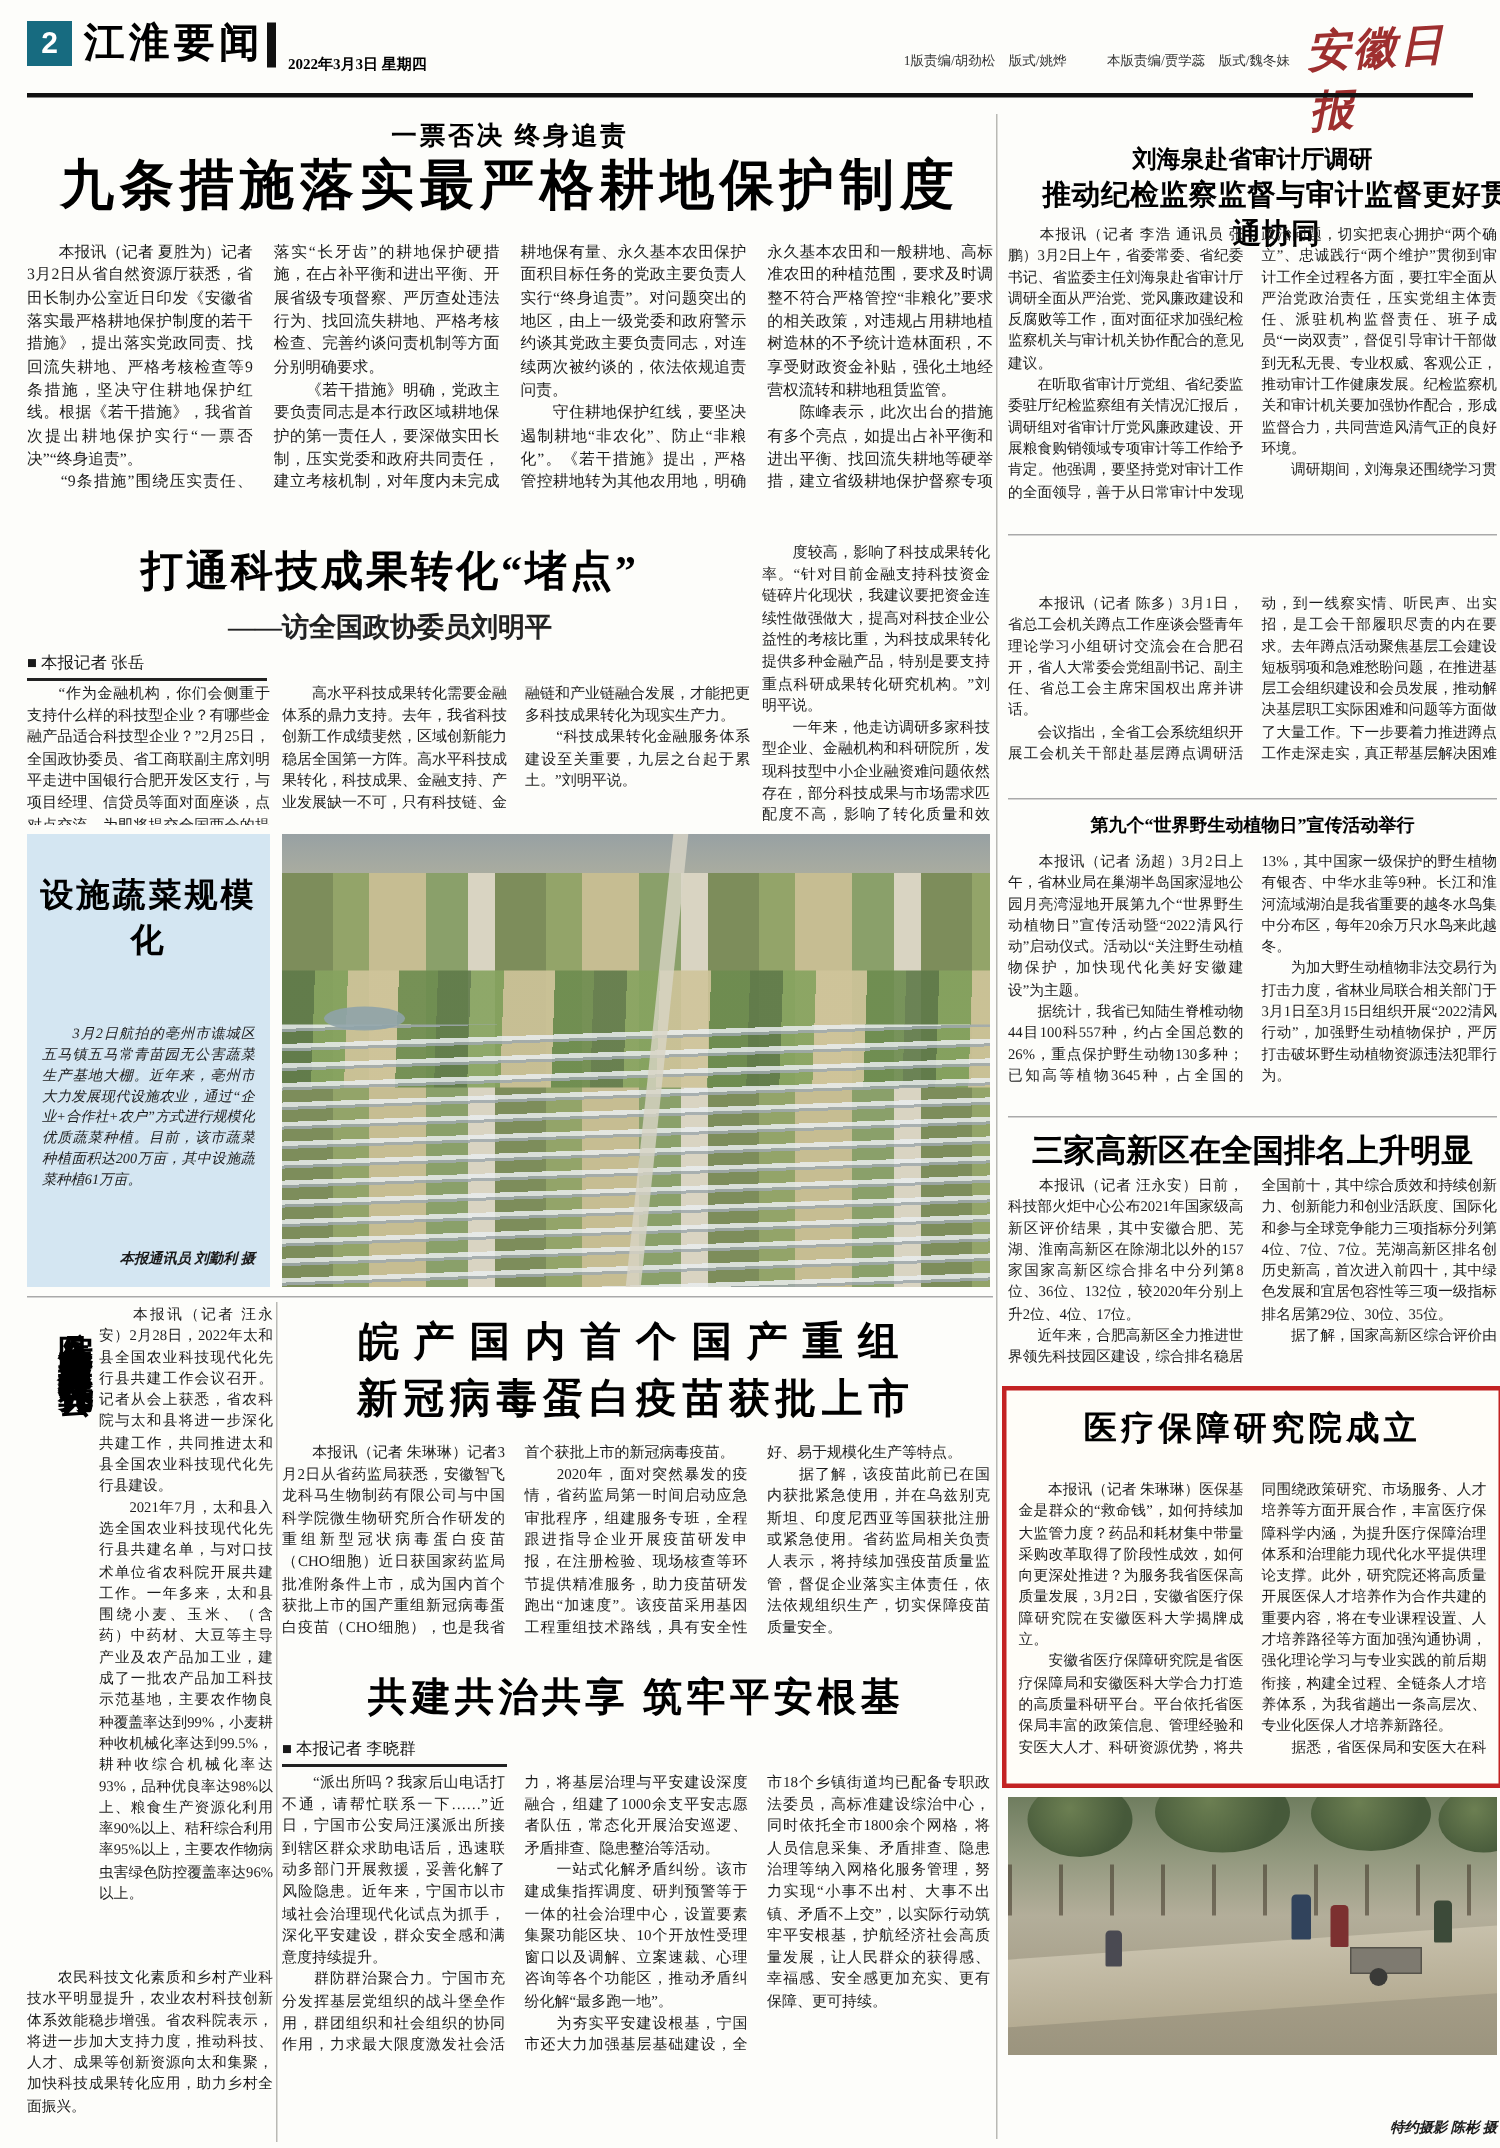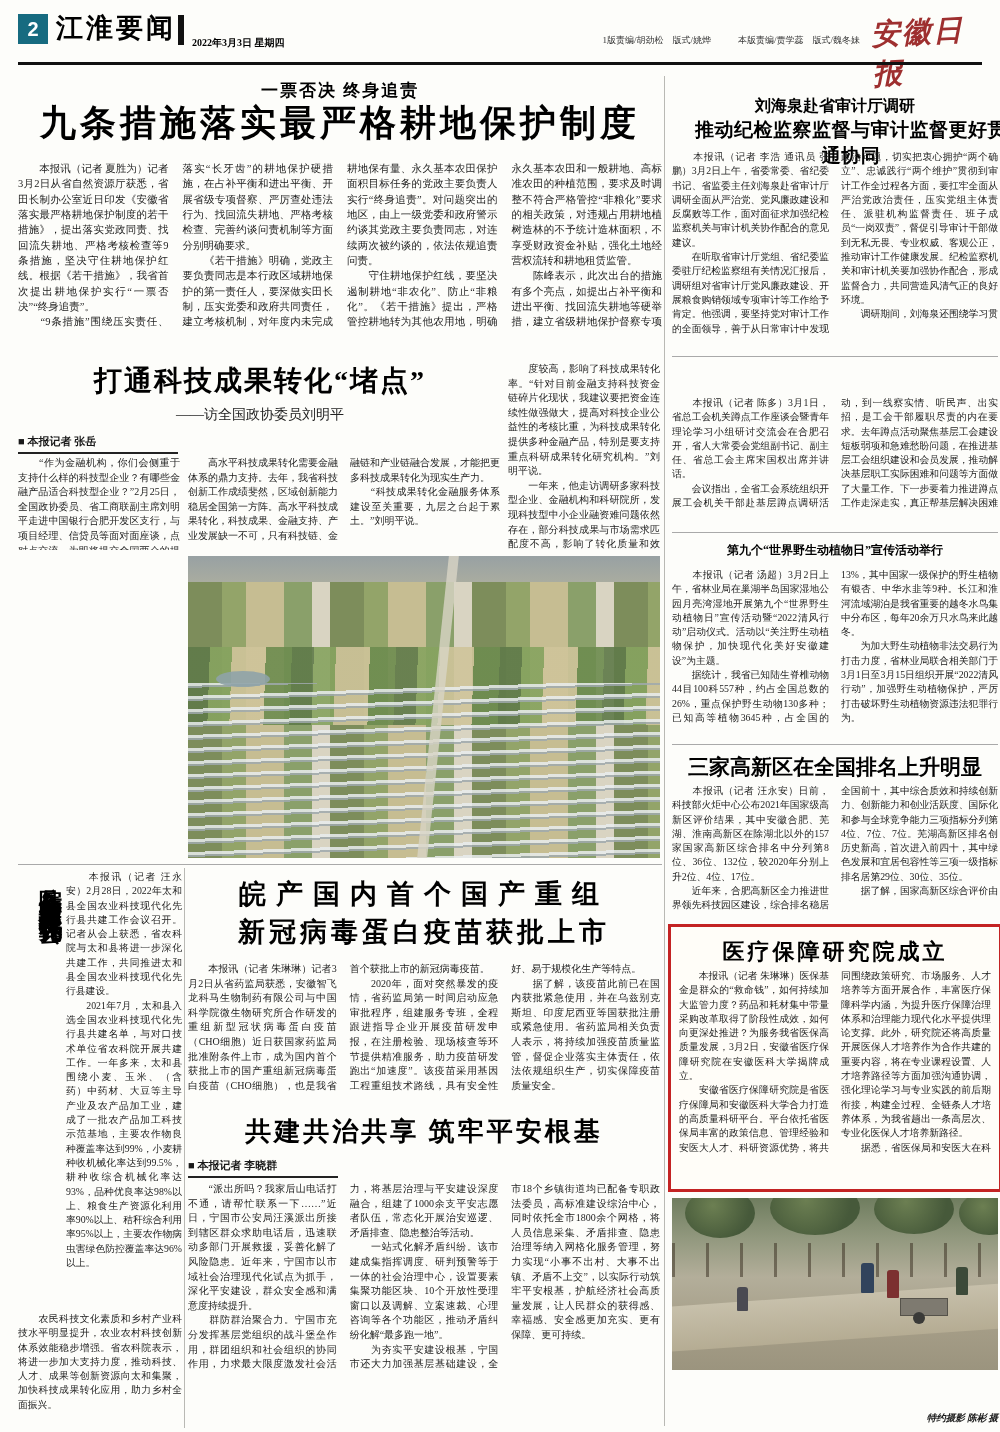--- a/index.html
+++ b/index.html
@@ -5,21 +5,21 @@
   html,body{margin:0;padding:0;background:#e8e8e4;}
   .page{position:relative;width:1000px;height:1432px;background:#fdfdfa;margin:0 auto;overflow:hidden;
         font-family:"Liberation Serif","DejaVu Serif",serif;color:#1a1a1a;}
   .abs{position:absolute;}
   .bt{white-space:pre-line;text-align:justify;overflow:hidden;line-height:1.46;color:#1c1c1c;}
   .c2{column-count:2;column-gap:12px;}
   .c3{column-count:3;column-gap:13px;}
   .c4{column-count:4;column-gap:14px;}
   .ctr{text-align:center;}
   .hl{font-weight:bold;color:#000;}
-  .byline{font-weight:bold;font-size:11px;border-bottom:2px solid #222;padding-bottom:3px;}
+  .byline{font-weight:normal;font-size:11px;border-bottom:2px solid #222;padding-bottom:3px;}
   .sep{background:#a9a9a9;height:1px;}
   .vline{background:#b9b9b4;width:1px;}
   
   .pagenum{background:#176b80;color:#fff;font-weight:bold;font-size:20px;display:flex;align-items:center;justify-content:center;
            font-family:"Liberation Sans",sans-serif;}
   .masthead{color:#9e2f2f;font-weight:bold;font-size:29px;font-style:italic;transform:rotate(-3deg);letter-spacing:2px;}
   .banner-line{flex:1;height:2px;background:#14596e;margin-left:10px;align-self:center;}
   
   .farm{overflow:hidden;background:
     linear-gradient(180deg,#98a1a3 0px,#a9aca0 26px,rgba(0,0,0,0) 26px),
@@ -67,28 +67,33 @@
   <div class="abs ctr hl" style="left:18px;top:99px;width:644px;font-size:36px;letter-spacing:4px;">九条措施落实最严格耕地保护制度</div>
   <div class="abs ctr hl" style="left:18px;top:79px;width:644px;font-size:17px;letter-spacing:2px;">一票否决 终身追责</div>
   <div class="abs bt c4" style="left:18px;top:161px;width:644px;height:171px;font-size:10.5px;">　　本报讯（记者 夏胜为）记者3月2日从省自然资源厅获悉，省田长制办公室近日印发《安徽省落实最严格耕地保护制度的若干措施》，提出落实党政同责、找回流失耕地、严格考核检查等9条措施，坚决守住耕地保护红线。根据《若干措施》，我省首次提出耕地保护实行“一票否决”“终身追责”。
 　　“9条措施”围绕压实责任、落实“长牙齿”的耕地保护硬措施，在占补平衡和进出平衡、开展省级专项督察、严厉查处违法行为、找回流失耕地、严格考核检查、完善约谈问责机制等方面分别明确要求。
 　　《若干措施》明确，党政主要负责同志是本行政区域耕地保护的第一责任人，要深做实田长制，压实党委和政府共同责任，建立考核机制，对年度内未完成耕地保有量、永久基本农田保护面积目标任务的党政主要负责人实行“终身追责”。对问题突出的地区，由上一级党委和政府警示约谈其党政主要负责同志，对连续两次被约谈的，依法依规追责问责。
 　　守住耕地保护红线，要坚决遏制耕地“非农化”、防止“非粮化”。《若干措施》提出，严格管控耕地转为其他农用地，明确永久基本农田和一般耕地、高标准农田的种植范围，要求及时调整不符合严格管控“非粮化”要求的相关政策，对违规占用耕地植树造林的不予统计造林面积，不享受财政资金补贴，强化土地经营权流转和耕地租赁监管。
 　　陈峰表示，此次出台的措施有多个亮点，如提出占补平衡和进出平衡、找回流失耕地等硬举措，建立省级耕地保护督察专项机制，加强保护激励，释放出我省落实最严格耕地保护制度、坚决守住耕地红线的强烈信号。</div>
 
 
   <div class="abs ctr hl" style="left:18px;top:362px;width:484px;font-size:28px;letter-spacing:2px;">打通科技成果转化“堵点”</div>
-  <div class="abs ctr" style="left:18px;top:406px;width:484px;font-size:14px;font-weight:normal;color:#222;">——访全国政协委员刘明平</div>
+  <div class="abs ctr" style="left:18px;top:406px;width:484px;font-size:18px;font-weight:bold;color:#222;">——访全国政协委员刘明平</div>
   <div class="abs byline" style="left:18px;top:434px;width:160px;">■ 本报记者 张岳</div>
   <div class="abs bt" style="left:18px;top:456px;width:162px;height:94px;font-size:10px;">　　“作为金融机构，你们会侧重于支持什么样的科技型企业？有哪些金融产品适合科技型企业？”2月25日，全国政协委员、省工商联副主席刘明平走进中国银行合肥开发区支行，与项目经理、信贷员等面对面座谈，点对点交流，为即将提交全国两会的提案而忙碌着。</div>
   <div class="abs bt c2" style="left:188px;top:456px;width:312px;height:94px;font-size:10px;">　　高水平科技成果转化需要金融体系的鼎力支持。去年，我省科技创新工作成绩斐然，区域创新能力稳居全国第一方阵。高水平科技成果转化，科技成果、金融支持、产业发展缺一不可，只有科技链、金融链和产业链融合发展，才能把更多科技成果转化为现实生产力。
 　　“科技成果转化金融服务体系建设至关重要，九层之台起于累土。”刘明平说。</div>
   <div class="abs bt" style="left:508px;top:362px;width:152px;height:188px;font-size:10px;">　　度较高，影响了科技成果转化率。“针对目前金融支持科技资金链碎片化现状，我建议要把资金连续性做强做大，提高对科技企业公益性的考核比重，为科技成果转化提供多种金融产品，特别是要支持重点科研成果转化研究机构。”刘明平说。
 　　一年来，他走访调研多家科技型企业、金融机构和科研院所，发现科技型中小企业融资难问题依然存在，部分科技成果与市场需求匹配度不高，影响了转化质量和效率。</div>
 
+  <div class="abs vegbox" style="left:18px;top:556px;width:162px;height:302px;">
+    <div class="ctr hl" style="margin-top:26px;font-size:22px;letter-spacing:2px;">设施蔬菜规模化</div>
+    <div class="bt script" style="position:absolute;left:10px;top:128px;width:142px;height:130px;font-size:9.5px;">　　3月2日航拍的亳州市谯城区五马镇五马常青苗园无公害蔬菜生产基地大棚。近年来，亳州市大力发展现代设施农业，通过“企业+合作社+农户”方式进行规模化优质蔬菜种植。目前，该市蔬菜种植面积达200万亩，其中设施蔬菜种植61万亩。</div>
+    <div class="script" style="position:absolute;right:10px;bottom:12px;font-size:9.5px;font-weight:bold;">本报通讯员 刘勤利 摄</div>
+  </div>
 
   <div class="abs farm" style="left:188px;top:556px;width:472px;height:302px;">
     <div class="farm-mid"></div>
     <div class="farm-rows"></div>
     <div class="farm-road"></div>
     <div class="farm-pond"></div>
   </div>
 
   <div class="abs sep" style="left:18px;top:864px;width:644px;"></div>
   <div class="abs vline" style="left:184px;top:868px;height:560px;"></div>
@@ -129,21 +134,21 @@
 　　据统计，我省已知陆生脊椎动物44目100科557种，约占全国总数的26%，重点保护野生动物130多种；已知高等植物3645种，占全国的13%，其中国家一级保护的野生植物有银杏、中华水韭等9种。长江和淮河流域湖泊是我省重要的越冬水鸟集中分布区，每年20余万只水鸟来此越冬。
 　　为加大野生动植物非法交易行为打击力度，省林业局联合相关部门于3月1日至3月15日组织开展“2022清风行动”，加强野生动植物保护，严厉打击破坏野生动植物资源违法犯罪行为。</div>
 
   <div class="abs sep" style="left:672px;top:744px;width:326px;"></div>
   <div class="abs ctr hl" style="left:672px;top:753px;width:326px;font-size:21px;">三家高新区在全国排名上升明显</div>
   <div class="abs bt c2" style="left:672px;top:784px;width:326px;height:132px;font-size:9.8px;">　　本报讯（记者 汪永安）日前，科技部火炬中心公布2021年国家级高新区评价结果，其中安徽合肥、芜湖、淮南高新区在除湖北以外的157家国家高新区综合排名中分列第8位、36位、132位，较2020年分别上升2位、4位、17位。
 　　近年来，合肥高新区全力推进世界领先科技园区建设，综合排名稳居全国前十，其中综合质效和持续创新力、创新能力和创业活跃度、国际化和参与全球竞争能力三项指标分列第4位、7位、7位。芜湖高新区排名创历史新高，首次进入前四十，其中绿色发展和宜居包容性等三项一级指标排名居第29位、30位、35位。
 　　据了解，国家高新区综合评价由科技部火炬中心组织开展，从五个方面对全国国家高新区进行评价。</div>
 
   <div class="abs medbox" style="left:668px;top:924px;width:312px;height:246px;padding:8px 8px;">
-    <div class="ctr hl" style="font-size:22px;letter-spacing:3px;margin:2px 0 2px;">医疗保障研究院成立</div>
+    <div class="ctr hl" style="font-size:22px;letter-spacing:3px;margin:2px 0 20px;">医疗保障研究院成立</div>
     <div class="bt c2" style="height:198px;font-size:9.8px;">　　本报讯（记者 朱琳琳）医保基金是群众的“救命钱”，如何持续加大监管力度？药品和耗材集中带量采购改革取得了阶段性成效，如何向更深处推进？为服务我省医保高质量发展，3月2日，安徽省医疗保障研究院在安徽医科大学揭牌成立。
 　　安徽省医疗保障研究院是省医疗保障局和安徽医科大学合力打造的高质量科研平台。平台依托省医保局丰富的政策信息、管理经验和安医大人才、科研资源优势，将共同围绕政策研究、市场服务、人才培养等方面开展合作，丰富医疗保障科学内涵，为提升医疗保障治理体系和治理能力现代化水平提供理论支撑。此外，研究院还将高质量开展医保人才培养作为合作共建的重要内容，将在专业课程设置、人才培养路径等方面加强沟通协调，强化理论学习与专业实践的前后期衔接，构建全过程、全链条人才培养体系，为我省趟出一条高层次、专业化医保人才培养新路径。
 　　据悉，省医保局和安医大在科学研究、规划编制、咨询服务、人才培养等多个方面已取得合作成果，为进一步深化合作打下了基础。近年来安医大坚持开门开放办学，主动融入长三角一体化发展，积极服务支撑我省“三地一区”建设，深入推进校政、校企、校院合作，构建起护佑我省人民生命安全和身体健康的“安医系”规模医疗体系。</div>
   </div>
 
   <div class="abs treeph" style="left:672px;top:1198px;width:326px;height:172px;">
     <div class="canopy" style="left:4%;top:-6%;width:70px;height:50px;"></div>
     <div class="canopy" style="left:30%;top:-10%;width:90px;height:54px;"></div>
     <div class="canopy" style="left:62%;top:-8%;width:80px;height:50px;"></div>
     <div class="canopy" style="left:88%;top:-4%;width:60px;height:44px;"></div>

